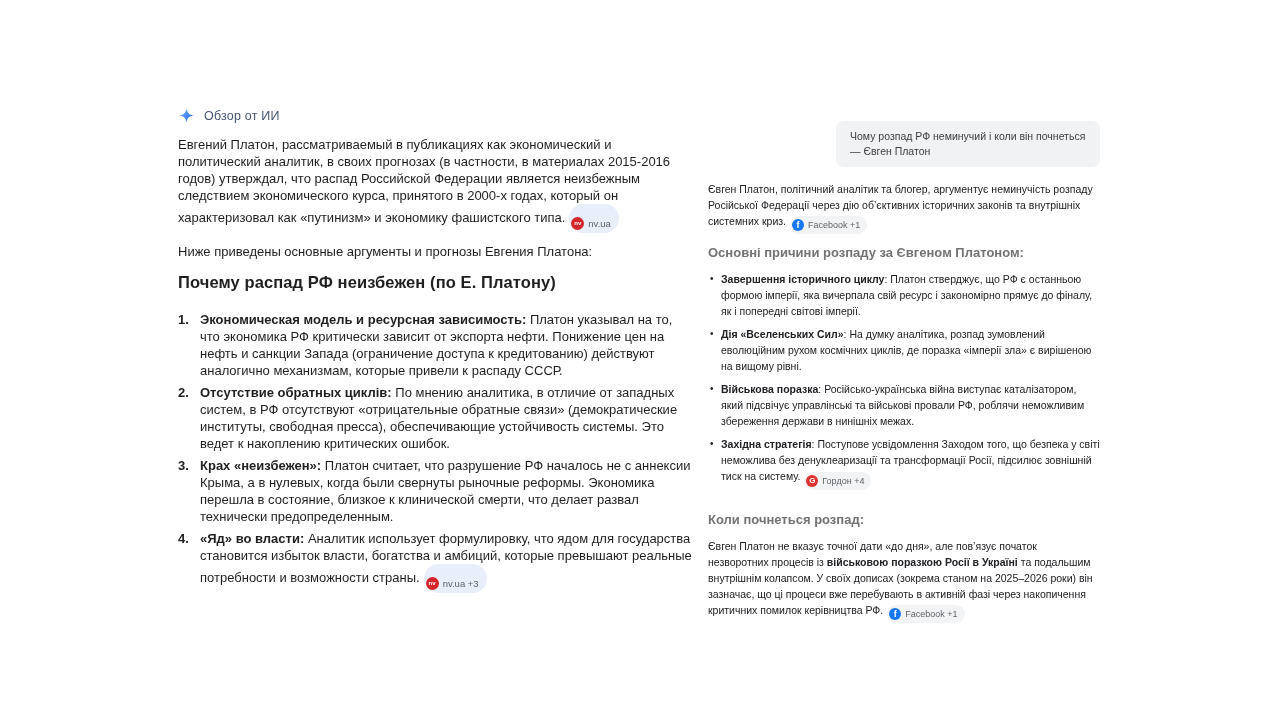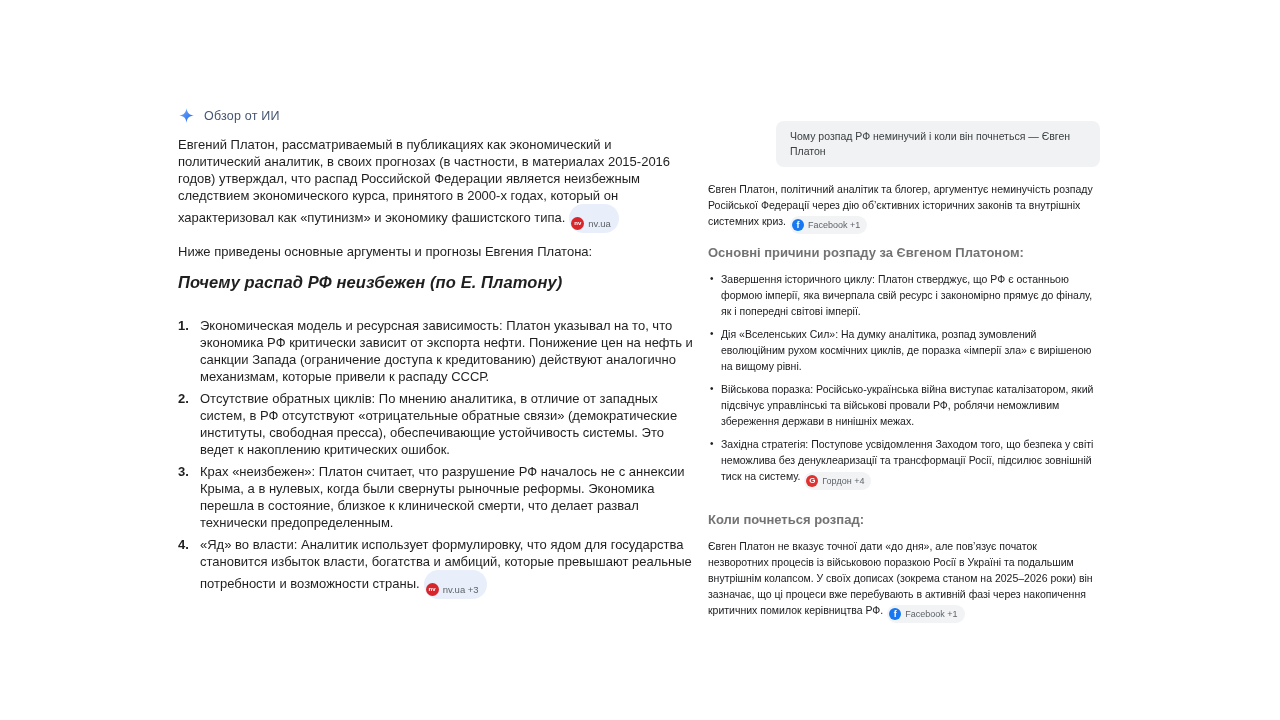--- a/index.html
+++ b/index.html
@@ -15,31 +15,31 @@
   }
 
   
   .left-col { position: absolute; left: 178px; top: 107px; width: 517px; }
   .ai-header { display: flex; align-items: center; gap: 9px; margin-bottom: 12px; }
   .ai-label { font-size: 12.5px; color: #455571; letter-spacing: 0.2px; text-align: center; }
   .sparkle { width: 17px; height: 17px; display: block; }
 
   .body-p { font-size: 13px; line-height: 17px; color: #1f1f1f; margin-bottom: 10px; }
   .lead-p { margin-bottom: 12px; }
-  .left-h2 { font-size: 16.5px; line-height: 21px; font-weight: 700; color: #1f1f1f; margin-bottom: 24px; letter-spacing: 0.1px; font-style: italic; }
+  .left-h2 { font-size: 16.5px; line-height: 21px; font-weight: 700; color: #1f1f1f; margin-bottom: 18px; letter-spacing: 0.1px; }
 
   ol.args { list-style: none; }
   ol.args li { position: relative; padding-left: 22px; font-size: 13px; line-height: 17px; margin-bottom: 5px; }
   ol.args .num { position: absolute; left: 0; top: 0; font-weight: 700; }
-  .b { font-weight: 400; text-align: right; }
+  .b { font-weight: 700; text-align: right; }
 
   
   .right-col { position: absolute; left: 708px; top: 121px; width: 392px; }
   .query-box {
-    width: 324px; margin-left: auto; margin-bottom: 14px;
+    width: 264px; margin-left: auto; margin-bottom: 14px;
     background: #f0f2f3; border-radius: 8px;
     padding: 8px 14px; font-size: 10.5px; line-height: 15px; color: #3c4043;
   }
   .r-p { font-size: 10.5px; line-height: 16px; color: #202124; margin-bottom: 10px; }
   .r-h3 { font-size: 13px; line-height: 17px; font-weight: 700; color: #737373; margin-bottom: 10px; }
   .r-h3.second { margin-top: 21px; }
   ul.causes { list-style: none; margin-bottom: 3px; }
   ul.causes li { position: relative; padding-left: 13px; font-size: 10.5px; line-height: 16px; color: #202124; margin-bottom: 7px; }
   ul.causes .dot { position: absolute; left: 2px; top: 0; font-size: 10px; color: #202124; }
 

